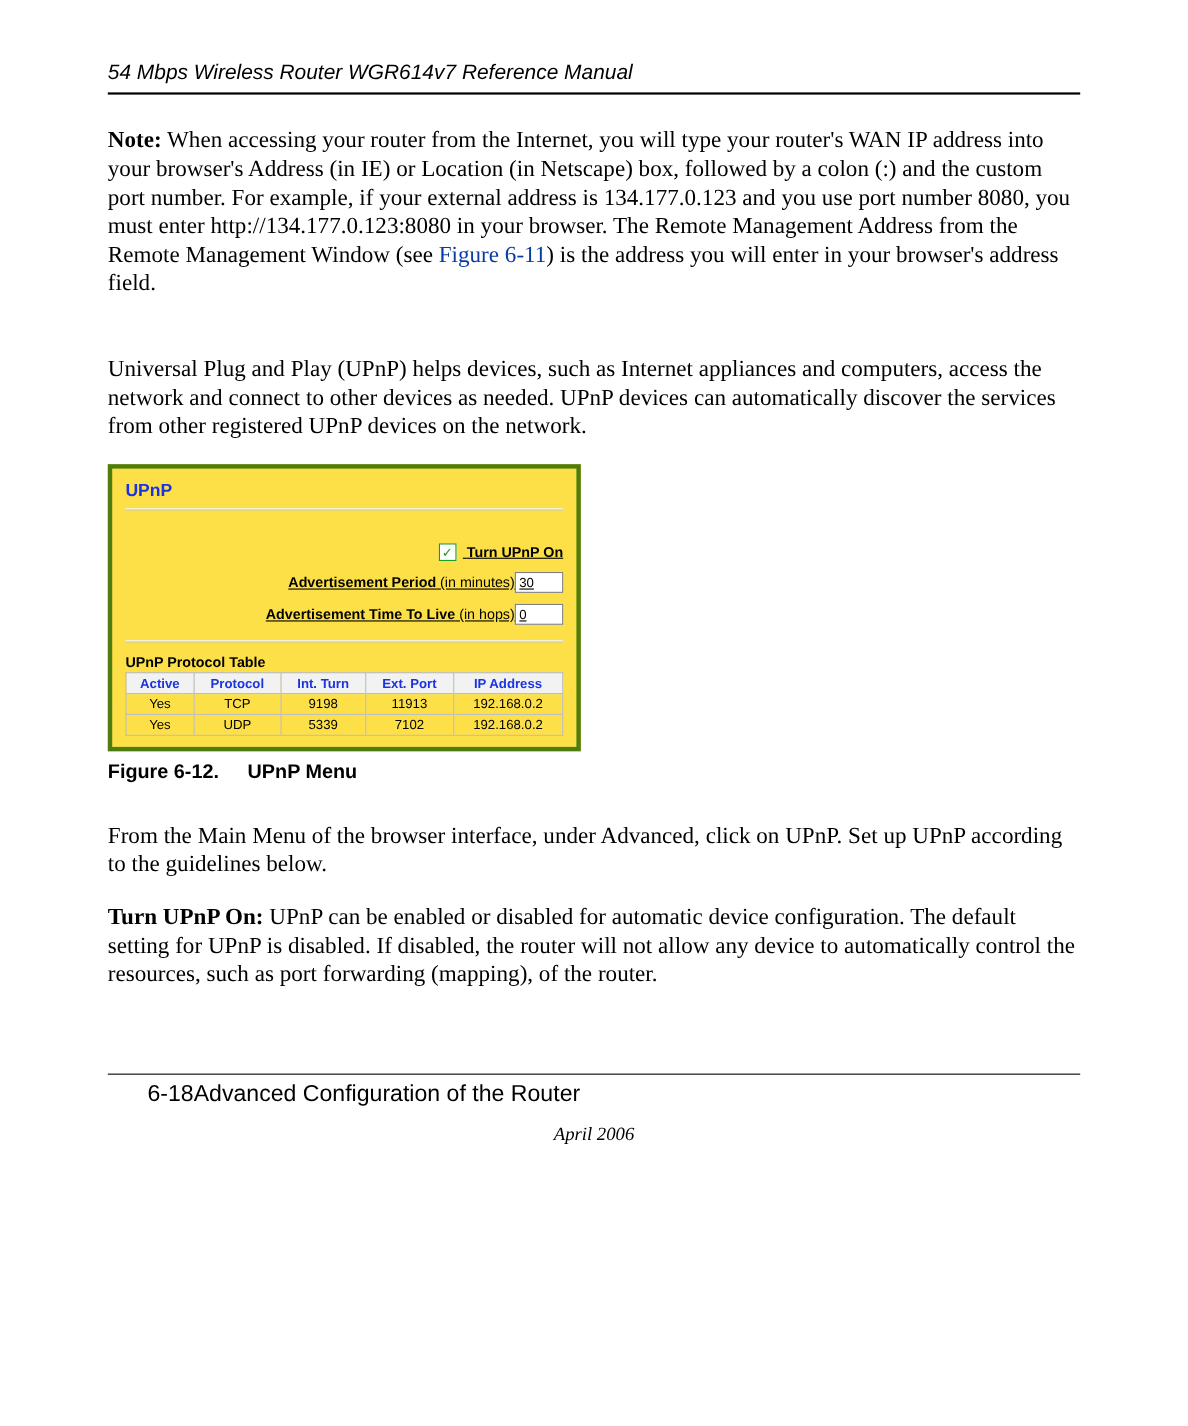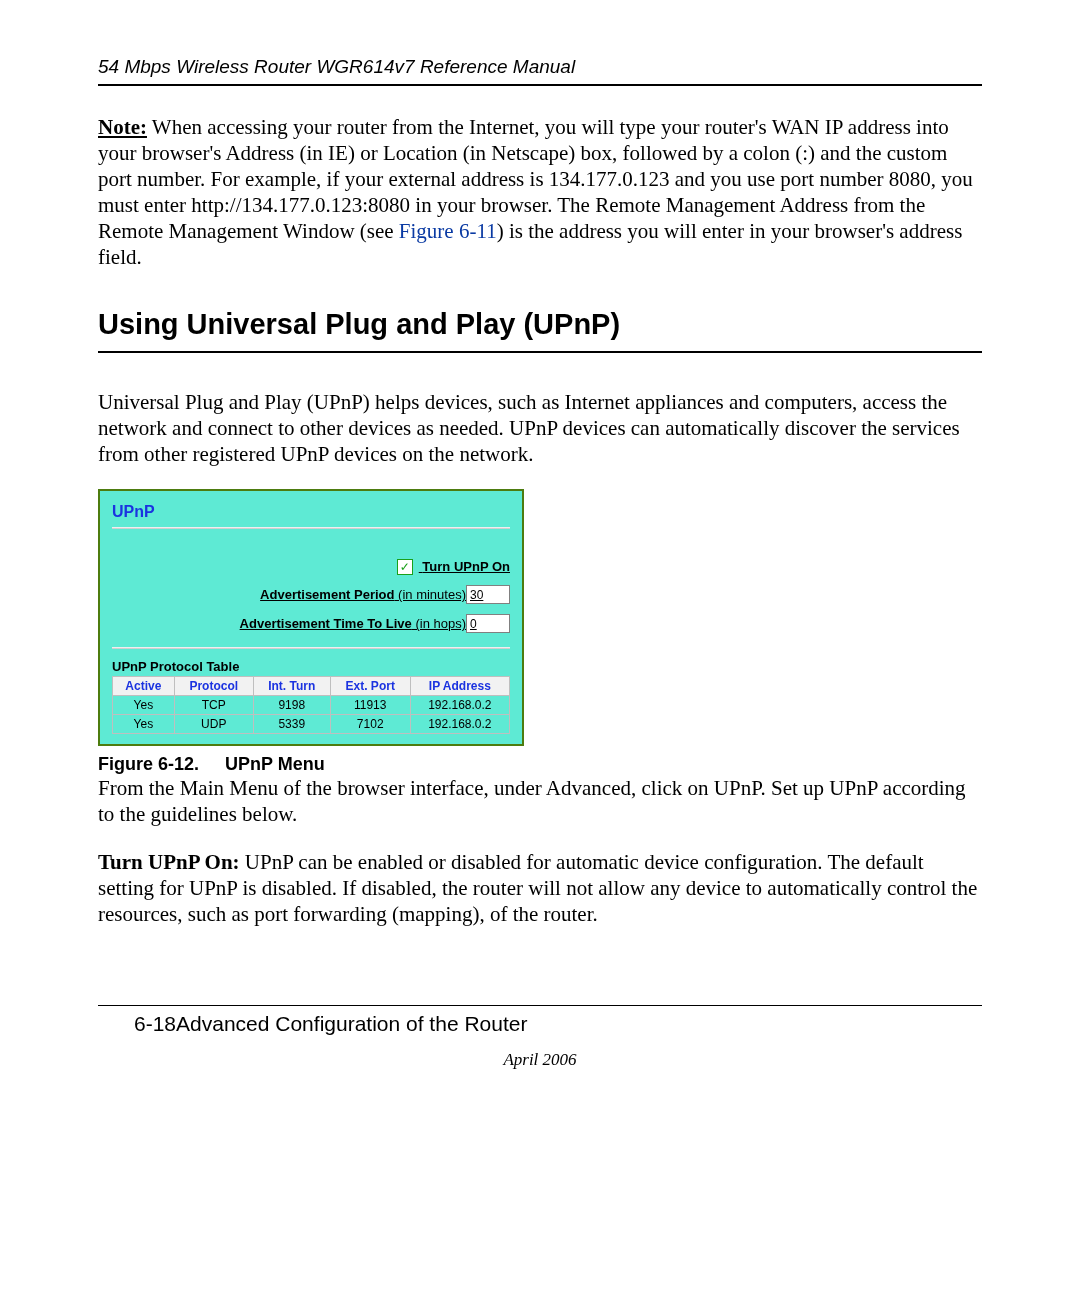--- a/index.html
+++ b/index.html
@@ -22,21 +22,21 @@
     font-family: Arial, Helvetica, sans-serif;
     padding-bottom: 6px;
     border-bottom: 2px solid #000;
     margin-bottom: 28px;
   }
   .body-para {
     font-size: 21px;
     line-height: 1.24;
     margin: 0 0 22px 0;
   }
-  .note-label { font-weight: bold; text-decoration: underline; }
+  .note-label { font-weight: bold; }
   .xref { color: #0a3aa3; }
   h2.section {
     font-family: Arial, Helvetica, sans-serif;
     font-weight: bold;
     font-size: 29px;
     margin: 38px 0 6px 0;
     padding-bottom: 10px;
     border-bottom: 2px solid #000;
   }
   .after-h2-gap { height: 30px; }
@@ -44,22 +44,22 @@
     font-family: Arial, Helvetica, sans-serif;
     font-weight: bold;
     font-size: 18px;
     margin-top: 8px;
   }
   .figure-caption .cap-gap { display: inline-block; width: 26px; }
 
   
   .upnp-panel {
     width: 422px;
-    border: 2px solid #4d7c0f;
-    background: #5eead4;
+    border: 4px solid #4d7c0f;
+    background: #fde047;
     font-family: Tahoma, Arial, sans-serif;
     font-size: 13px;
     margin-top: 22px;
   }
   .upnp-inner { padding: 10px 12px 10px 12px; }
   .upnp-title {
     color: #1b33e0;
     font-weight: bold;
     font-size: 16px;
     padding: 2px 0 4px 0;
@@ -163,23 +163,20 @@
 <div class="page">
 
   <div class="header-line">
     <span>54 Mbps Wireless Router WGR614v7 Reference Manual</span>
   </div>
 
   <p class="body-para">
     <span class="note-label">Note:</span><span> When accessing your router from the Internet, you will type your router's WAN IP address into your browser's Address (in IE) or Location (in Netscape) box, followed by a colon (:) and the custom port number. For example, if your external address is 134.177.0.123 and you use port number 8080, you must enter http://134.177.0.123:8080 in your browser. The Remote Management Address from the Remote Management Window (see </span><span class="xref">Figure 6-11</span><span>) is the address you will enter in your browser's address field.</span>
   </p>
 
-  <h2 class="section">
-    <span>Using Universal Plug and Play (UPnP)</span>
-  </h2>
   <div class="after-h2-gap"></div>
 
   <p class="body-para">Universal Plug and Play (UPnP) helps devices, such as Internet appliances and computers, access the network and connect to other devices as needed. UPnP devices can automatically discover the services from other registered UPnP devices on the network.</p>
 
   <div class="upnp-panel">
     <div class="upnp-inner">
       <div class="upnp-title">UPnP</div>
       <div class="upnp-sep"></div>
 
       <div class="upnp-row">
@@ -235,21 +232,21 @@
         </tbody>
       </table>
 
     </div>
   </div>
 
   <div class="figure-caption">
     <span>Figure 6-12.</span><span class="cap-gap"></span><span>UPnP Menu</span>
   </div>
 
-  <p class="body-para" style="">From the Main Menu of the browser interface, under Advanced, click on UPnP. Set up UPnP according to the guidelines below.</p>
+  <p class="body-para" style="margin-top:34px">From the Main Menu of the browser interface, under Advanced, click on UPnP. Set up UPnP according to the guidelines below.</p>
 
   <p class="body-para">
     <span style="font-weight:bold">Turn UPnP On:</span><span> UPnP can be enabled or disabled for automatic device configuration. The default setting for UPnP is disabled. If disabled, the router will not allow any device to automatically control the resources, such as port forwarding (mapping), of the router.</span>
   </p>
 
   <div class="footer-rule"></div>
   <div class="footer-top">
     <span>6-18</span>
     <span>Advanced Configuration of the Router</span>
   </div>

